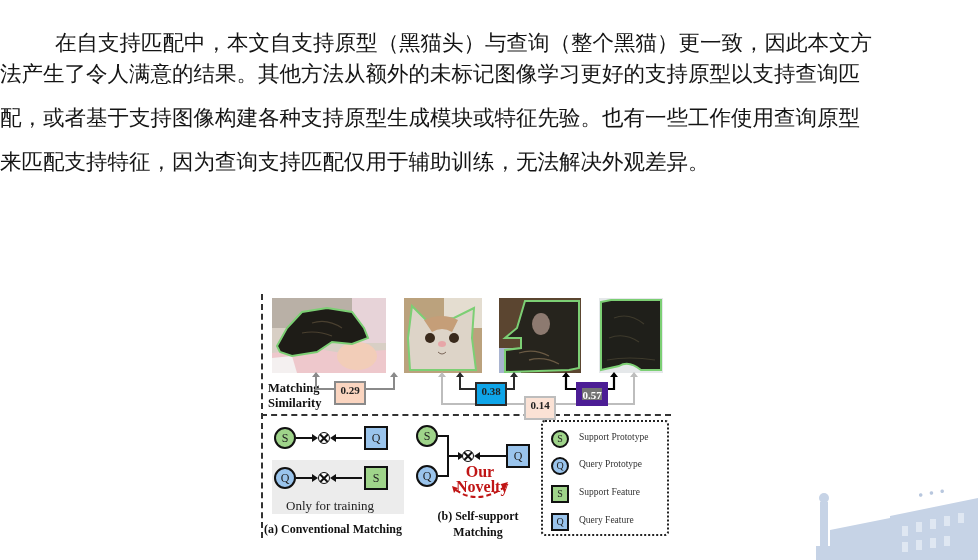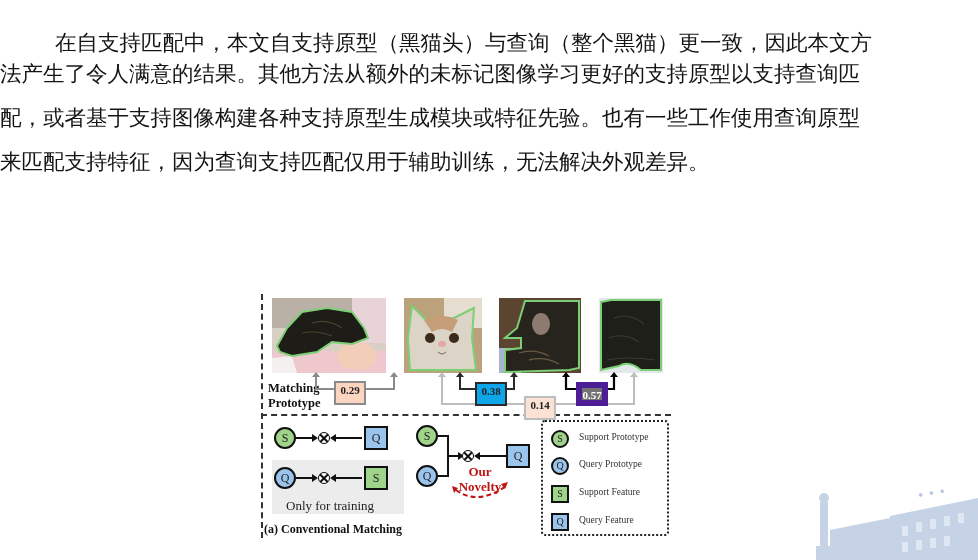--- a/index.html
+++ b/index.html
@@ -37,21 +37,21 @@
   .blue { background:#9ac4ec; }
   .otimes { position:absolute; width:12px; height:12px; border:1.5px solid #111; border-radius:50%; box-sizing:border-box; background:#fff; }
   .otimes::before, .otimes::after { content:""; position:absolute; left:50%; top:50%; width:11px; height:1.5px; background:#111; transform-origin:center; }
   .otimes::before { transform:translate(-50%,-50%) rotate(45deg); }
   .otimes::after { transform:translate(-50%,-50%) rotate(-45deg); }
 
   .train-bg { position:absolute; left:14px; top:168px; width:132px; height:54px; background:#ececec; }
   .train-lbl { position:absolute; left:28px; top:206px; font-size:13px; color:#222; }
   .cap-a { position:absolute; left:6px; top:230px; font-size:12px; font-weight:bold; color:#111; white-space:nowrap; }
   .cap-b { position:absolute; left:170px; top:216px; width:100px; font-size:12px; font-weight:bold; text-align:center; line-height:16px; color:#111; }
-  .novelty { position:absolute; left:198px; top:172px; width:48px; font-size:13px; font-weight:bold; color:#c01515; text-align:center; line-height:15px; }
+  .novelty { position:absolute; left:198px; top:172px; width:48px; font-size:16px; font-weight:bold; color:#c01515; text-align:center; line-height:15px; }
 
   .legend { position:absolute; left:283px; top:128px; width:128px; height:116px; border:2px dotted #222; box-sizing:border-box; border-radius:4px; }
   .leg-item { position:absolute; left:8px; height:22px; }
   .leg-item .circ, .leg-item .sq { position:absolute; left:0; top:0; width:18px; height:18px; line-height:14px; font-size:10px; }
   .leg-txt { position:absolute; left:28px; top:2px; font-size:9.5px; white-space:nowrap; color:#333; }
 
   .watermark { position:absolute; left:790px; top:470px; width:188px; height:90px; }
 </style>
 </head>
 <body>
@@ -106,21 +106,21 @@
   <div class="img img4">
     <svg width="64" height="75" viewBox="0 0 64 75">
       <rect width="64" height="75" fill="#e5e8ea"></rect>
       <path d="M2 4 L12 2 L62 2 L62 72 L42 72 Q30 62 20 68 L2 72 Z" fill="#1f1f1a" stroke="#7ccf74" stroke-width="2"></path>
       <path d="M15 20 Q30 14 45 26 M10 40 Q25 34 40 44 M8 62 Q30 58 56 62" stroke="#3e3a2c" stroke-width="1.2" fill="none"></path>
     </svg>
   </div>
 
   <div class="lbl-match">
     <div>Matching</div>
-    <div>Prototype</div>
+    <div>Similarity</div>
   </div>
 
   <svg class="conn" style="left:0;top:80px" width="420" height="40">
 
     <g stroke="#8a8a8a" stroke-width="2" fill="none">
       <path d="M58 3 L58 17 L76 17"></path>
       <path d="M108 17 L136 17 L136 3"></path>
     </g>
     <path d="M54 5 L58 0 L62 5 Z M132 5 L136 0 L140 5 Z" fill="#8a8a8a"></path>
 
@@ -179,20 +179,24 @@
     <path d="M48 68 Q70 84 98 64" stroke="#c01515" stroke-width="2" stroke-dasharray="5 3" fill="none"></path>
     <path d="M44 64 L50 66 L46 71 Z M100 60 L97 67 L93 62 Z" fill="#c01515"></path>
   </svg>
   <div class="circ green" style="left:158px;top:133px">S</div>
   <div class="circ blue" style="left:158px;top:173px">Q</div>
   <div class="otimes" style="left:204px;top:158px"></div>
   <div class="sq blue" style="left:248px;top:152px">Q</div>
   <div class="novelty">
     <div>Our</div>
     <div>Novelty</div>
+  </div>
+  <div class="cap-b">
+    <div>(b) Self-support</div>
+    <div>Matching</div>
   </div>
 
   <div class="legend">
     <div class="leg-item" style="top:8px">
       <div class="circ green">S</div>
       <div class="leg-txt">Support Prototype</div>
     </div>
     <div class="leg-item" style="top:35px">
       <div class="circ blue">Q</div>
       <div class="leg-txt">Query Prototype</div>

